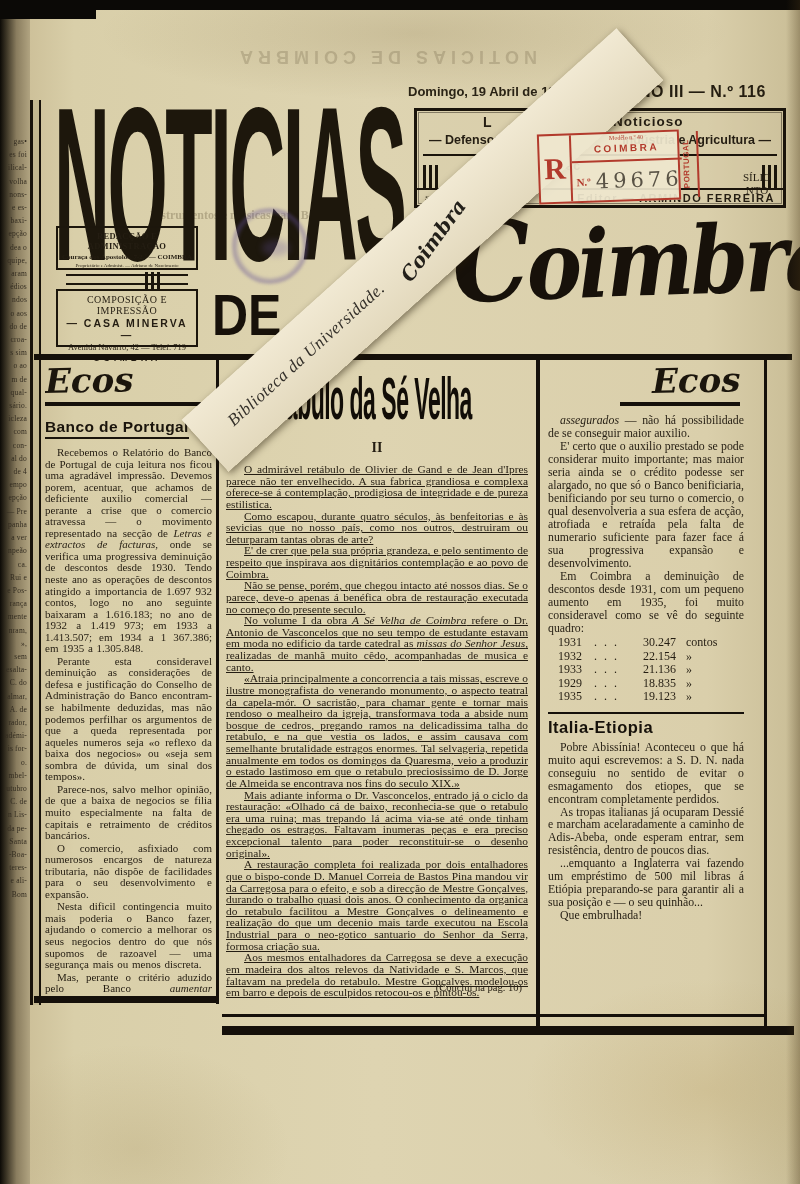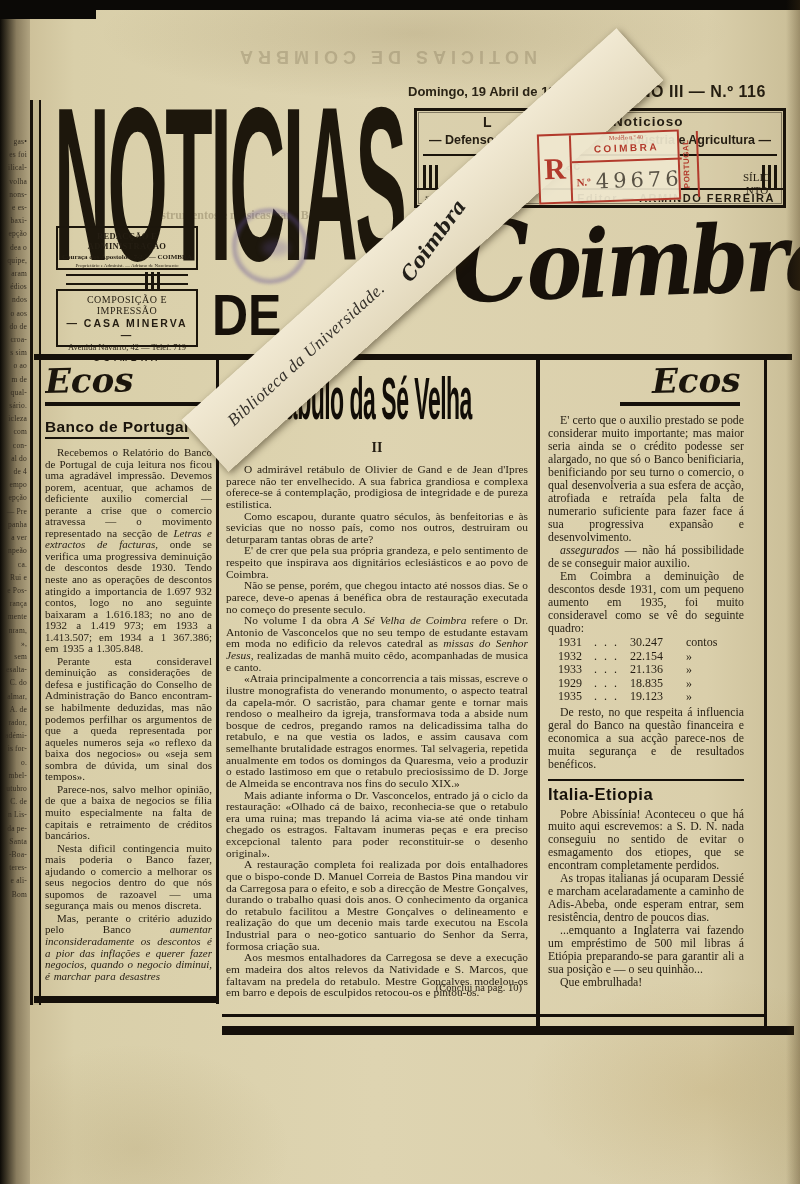--- a/index.html
+++ b/index.html
@@ -145,30 +145,30 @@
   .col-left .paras{margin-top:8px;}
   .col-left p{font-size:11px;line-height:1.05;text-align:justify;text-indent:12px;
     margin:0 0 1px 0;word-spacing:1px;}
   .it{font-style:italic;}
 
   .headline{font-family:"Liberation Sans",sans-serif;font-weight:900;font-size:46px;
     line-height:1;letter-spacing:-1px;color:#120d07;white-space:nowrap;
     transform:scale(.50,1.30);transform-origin:left top;}
   .part-number{text-align:center;font-weight:bold;font-size:14px;margin:26px 0 8px 0;}
   .cc-paras{max-height:552px;overflow:hidden;}
-  .col-center p{font-size:11.4px;line-height:1.02;text-align:justify;text-indent:18px;margin:0;}
+  .col-center p{font-size:11.4px;line-height:1.02;text-align:justify;text-indent:18px;margin:0;text-decoration:underline;}
   .continuation{position:absolute;right:6px;bottom:21px;font-size:10.5px;margin-top:48px;}
 
   .col-right p{font-size:11.8px;line-height:1.1;text-align:justify;text-indent:12px;margin:0;}
   .col-right .paras-top{margin-top:8px;}
   .dtable{margin:2px 0 2px 10px;font-size:12px;}
   .trow{display:flex;line-height:1.12;}
   .ty{width:36px;}
   .td{width:36px;letter-spacing:2px;}
-  .tv{width:46px;text-align:left;font-family:Liberation Serif, serif;}
+  .tv{width:46px;text-align:right;font-family:Liberation Serif, serif;}
   .tu{margin-left:10px;}
   .art2{margin-top:8px;border-top:2.5px solid #15100a;padding-top:4px;}
   .art2-title{font-family:"Liberation Sans",sans-serif;font-weight:bold;font-size:16.5px;
     letter-spacing:.5px;color:#16110a;margin-bottom:4px;}
 </style>
 </head>
 <body>
 
 <div id="canvas">
 
@@ -321,50 +321,51 @@
   <div class="abs col-left">
     <div class="ecos">Ecos</div>
     <div class="ecos-rule"></div>
     <div class="art-title-wrap">
       <span class="art-title">Banco de Portugal</span>
     </div>
     <div class="paras" id="left-paras">
         <p><span>Recebemos o Relatório do Banco de Portugal de cuja leitura nos ficou uma agradável impressão. Devemos porem, acentuar, que achamos de deficiente auxilio comercial — perante a crise que o comercio atravessa — o movimento representado na secção de </span><span class="it">Letras e extractos de facturas</span><span>, onde se verifica uma progressiva deminuição de descontos desde 1930. Tendo neste ano as operações de descontos atingido a importancia de 1.697 932 contos, logo no ano seguinte baixaram a 1.616.183; no ano de 1932 a 1.419 973; em 1933 a 1.413.507; em 1934 a 1 367.386; em 1935 a 1.305.848.</span></p>
         <p><span>Perante esta consideravel deminuição as considerações de defesa e justificação do Conselho de Administração do Banco encontram-se habilmente deduzidas, mas não podemos perfilhar os argumentos de que a queda representada por aqueles numeros seja «o reflexo da baixa dos negocios» ou «seja sem sombra de dúvida, um sinal dos tempos».</span></p>
         <p><span>Parece-nos, salvo melhor opinião, de que a baixa de negocios se filia muito especialmente na falta de capitais e retraimento de créditos bancários.</span></p>
+        <p><span>O comercio, asfixiado com numerosos encargos de natureza tributaria, não dispõe de facilidades para o seu desenvolvimento e expansão.</span></p>
         <p><span>Nesta dificil contingencia muito mais poderia o Banco fazer, ajudando o comercio a melhorar os seus negocios dentro do que nós supomos de razoavel — uma segurança mais ou menos discreta.</span></p>
         <p><span>Mas, perante o critério aduzido pelo Banco </span><span class="it">aumentar inconsideradamente os descontos é a pior das inflações e querer fazer negocios, quando o negocio diminui, é marchar para desastres</span></p>
       </div>
   </div>
 
   <div class="abs col-center">
     <div class="headline">O Retabulo da Sé Velha</div>
     <div class="part-number">II</div>
     <div class="cc-paras" id="center-paras">
         <p><span>O admirável retábulo de Olivier de Gand e de Jean d'Ipres parece não ter envelhecido. A sua fabrica grandiosa e complexa oferece-se á contemplação, prodigiosa de integridade e de pureza estilistica.</span></p>
         <p><span>Como escapou, durante quatro séculos, às benfeitorias e às sevicias que no nosso país, como nos outros, destruiram ou deturparam tantas obras de arte?</span></p>
-        <p><span>E' de crer que pela sua própria grandeza, e pelo sentimento de respeito que inspirava aos dignitários eclesiásticos e ao povo de Coimbra.</span></p>
+        <p><span>E' de crer que pela sua própria grandeza, e pelo sentimento de respeito que inspirava aos dignitários contemplação e ao povo de Coimbra.</span></p>
         <p><span>Não se pense, porém, que chegou intacto até nossos dias. Se o parece, deve-o apenas á benéfica obra de restauração executada no começo do presente seculo.</span></p>
-        <p><span>No volume I da obra </span><span class="it">A Sé Velha de Coimbra</span><span> refere o Dr. Antonio de Vasconcelos que no seu tempo de estudante estavam em moda no edificio da relevos catedral as </span><span class="it">missas do Senhor Jesus</span><span>, realizadas de manhã muito cêdo, acompanhadas de musica e canto.</span></p>
+        <p><span>No volume I da obra </span><span class="it">A Sé Velha de Coimbra</span><span> refere o Dr. Antonio de Vasconcelos que no seu tempo de estudante estavam em moda no edificio da tarde catedral as </span><span class="it">missas do Senhor Jesus</span><span>, realizadas de manhã muito cêdo, acompanhadas de musica e canto.</span></p>
         <p><span>«Atraia principalmente a concorrencia a tais missas, escreve o ilustre monografista do venerando monumento, o aspecto teatral da capela-mór. O sacristão, para chamar gente e tornar mais rendoso o mealheiro da igreja, transformava toda a abside num bosque de cedros, pregando ramos na delicadissima talha do retabulo, e na que vestia os lados, e assim causava com semelhante brutalidade estragos enormes. Tal selvageria, repetida anualmente em todos os domingos da Quaresma, veio a produzir o estado lastimoso em que o retabulo preciosissimo de D. Jorge de Almeida se encontrava nos fins do seculo XIX.»</span></p>
         <p><span>Mais adiante informa o Dr. Vasconcelos, entrado já o ciclo da restauração: «Olhado cá de baixo, reconhecia-se que o retabulo era uma ruina; mas trepando lá acima via-se até onde tinham chegado os estragos. Faltavam inumeras peças e era preciso excepcional talento para poder reconstituir-se o desenho original».</span></p>
         <p><span>A restauração completa foi realizada por dois entalhadores que o bispo-conde D. Manuel Correia de Bastos Pina mandou vir da Carregosa para o efeito, e sob a direcção de Mestre Gonçalves, durando o trabalho quasi dois anos. O conhecimento da organica do retabulo facilitou a Mestre Gonçalves o delineamento e realização do que um decenio mais tarde executou na Escola Industrial para o neo-gotico santuario do Senhor da Serra, formosa criação sua.</span></p>
         <p><span>Aos mesmos entalhadores da Carregosa se deve a execução em madeira dos altos relevos da Natividade e S. Marcos, que faltavam na predela do retabulo. Mestre Gonçalves modelou-os em barro e depois de esculpidos retocou-os e pintou-os.</span></p>
       </div>
     <div class="continuation">(Conclui na pag. 10)</div>
   </div>
 
   <div class="abs col-right">
     <div class="ecos-right-wrap">
       <span class="ecos" style="display:inline-block">Ecos</span>
       <div class="ecos-rule-r"></div>
     </div>
     <div class="paras-top" id="right-paras-top">
+        <p><span class="it">assegurados</span><span> — não há possibilidade de se conseguir maior auxilio.</span></p>
         <p><span>E' certo que o auxilio prestado se pode considerar muito importante; mas maior seria ainda se o crédito podesse ser alargado, no que só o Banco benificiaria, benificiando por seu turno o comercio, o qual desenvolveria a sua esfera de acção, atrofiada e retraída pela falta de numerario suficiente para fazer face á sua progressiva expansão e desenvolvimento.</span></p>
-        <p><span class="it">assegurados</span><span> — não há possibilidade de se conseguir maior auxilio.</span></p>
         <p><span>Em Coimbra a deminuição de descontos desde 1931, com um pequeno aumento em 1935, foi muito consideravel como se vê do seguinte quadro:</span></p>
       </div>
     <div class="dtable" id="dtable">
         <div class="trow">
           <span class="ty">1931</span>
           <span class="td">. . .</span>
           <span class="tv">30.247</span>
           <span class="tu">contos</span>
         </div>
         <div class="trow">
@@ -385,23 +386,20 @@
           <span class="tv">18.835</span>
           <span class="tu">»</span>
         </div>
         <div class="trow">
           <span class="ty">1935</span>
           <span class="td">. . .</span>
           <span class="tv">19.123</span>
           <span class="tu">»</span>
         </div>
       </div>
-    <div id="right-paras-after">
-        <p><span>De resto, no que respeita á influencia geral do Banco na questão financeira e economica a sua acção parece-nos de muita segurança e de resultados benéficos.</span></p>
-      </div>
     <div class="art2">
       <div class="art2-title">Italia-Etiopia</div>
       <div id="italia-paras">
           <p><span>Pobre Abissínia! Aconteceu o que há muito aqui escrevemos: a S. D. N. nada conseguiu no sentido de evitar o esmagamento dos etiopes, que se encontram completamente perdidos.</span></p>
           <p><span>As tropas italianas já ocuparam Dessié e marcham acelaradamente a caminho de Adis-Abeba, onde esperam entrar, sem resistência, dentro de poucos dias.</span></p>
           <p><span>...emquanto a Inglaterra vai fazendo um empréstimo de 500 mil libras á Etiópia preparando-se para garantir ali a sua posição e — o seu quinhão...</span></p>
           <p><span>Que embrulhada!</span></p>
         </div>
     </div>
   </div>

